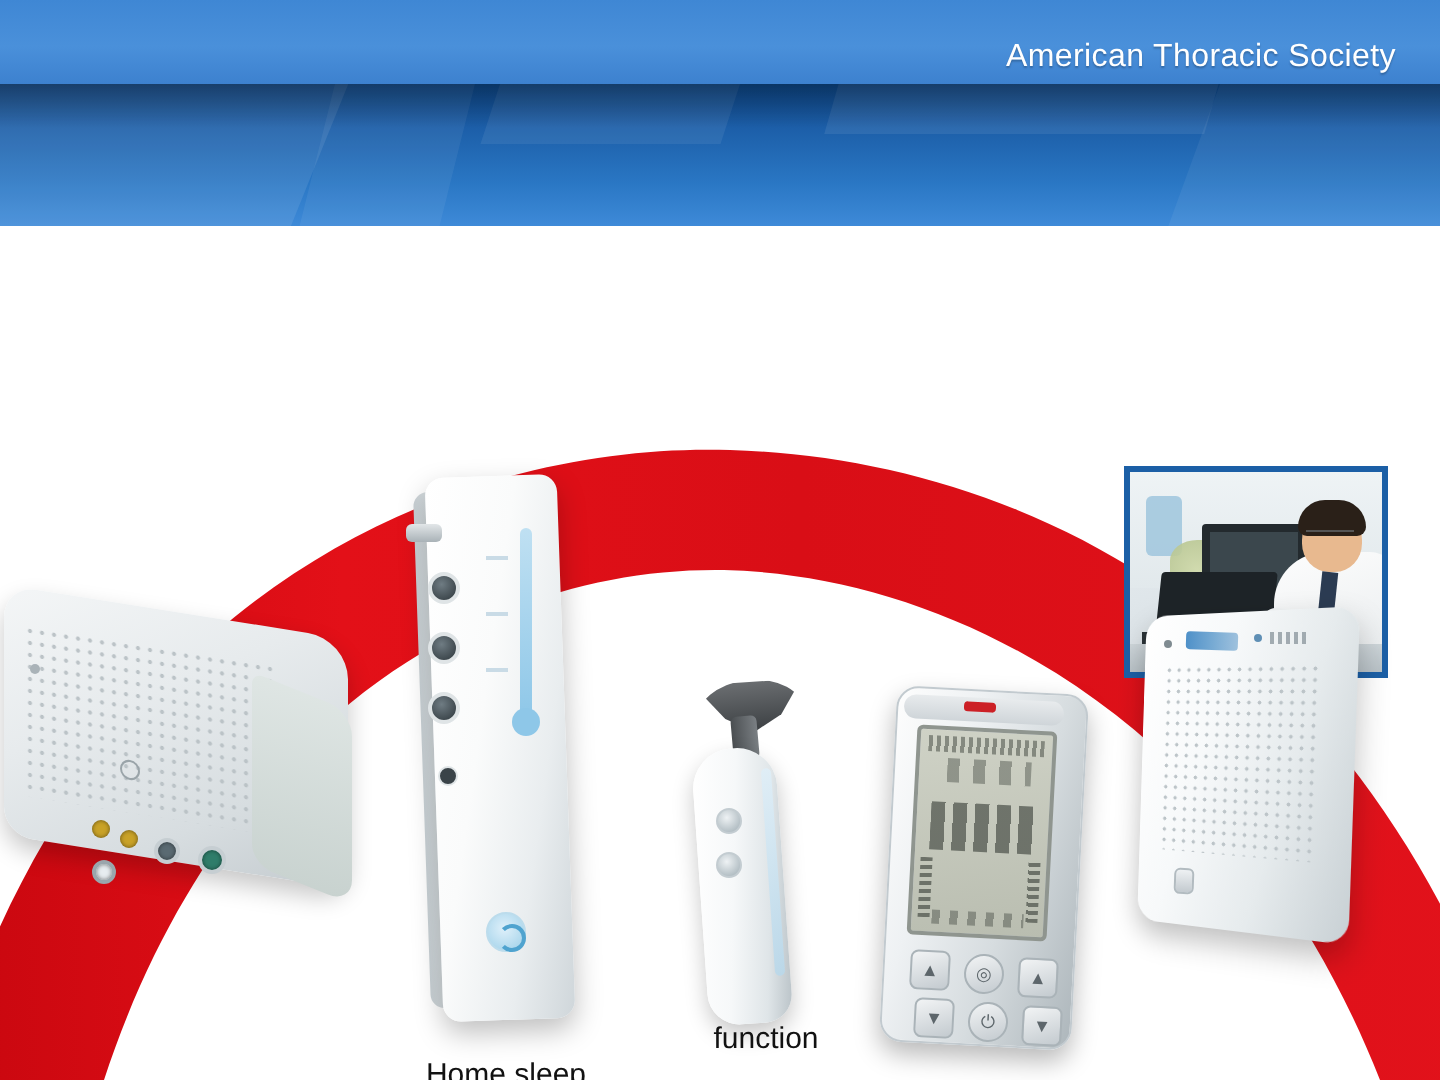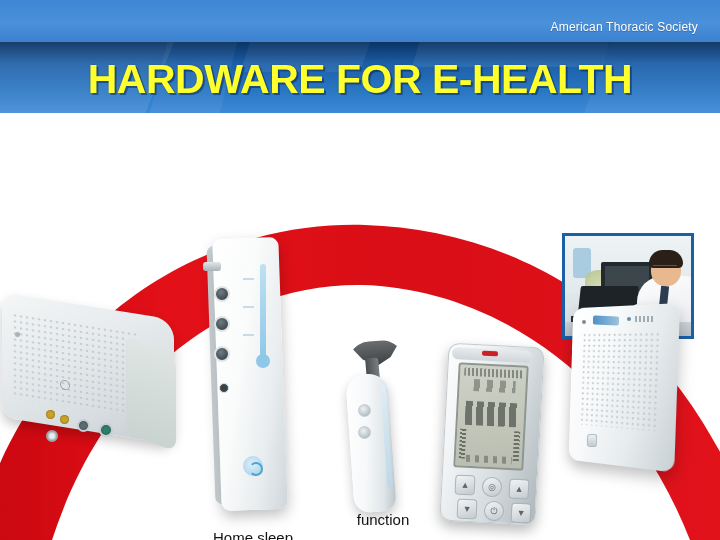--- a/index.html
+++ b/index.html
@@ -26,21 +26,21 @@
   .s3 { left:250px; top:-30px; width:120px; height:60px; transform:skewX(-18deg); background:rgba(255,255,255,0.07); }
   .s4 { left:420px; top:-30px; width:190px; height:55px; transform:skewX(-16deg); background:rgba(255,255,255,0.08); }
   .s5 { left:600px; top:-20px; width:150px; height:95px; transform:skewX(-20deg); background:rgba(255,255,255,0.06); }
   .hdr-shade {
     position:absolute; left:0; top:42px; width:720px; height:22px;
     background:linear-gradient(180deg,rgba(0,0,0,0.33),rgba(0,0,0,0));
   }
 
   .ats-name {
     position:absolute; right:22px; top:20px;
-    color:#ffffff; font-size:12px; letter-spacing:0.2px;
+    color:#ffffff; font-size:16px; letter-spacing:0.2px;
     font-family:"Liberation Sans", sans-serif; font-weight:400;
     text-shadow:0 1px 1px rgba(0,0,0,0.25);
     white-space:nowrap;
   }
 
   .slide-title {
     position:absolute; left:0; top:57px; width:720px; text-align:center;
     color:#ffff2e; font-size:41px; font-weight:bold;
     font-family:"Liberation Sans", sans-serif;
     letter-spacing:-0.5px; line-height:44px;
@@ -226,21 +226,20 @@
     <div class="hdr-top"></div>
     <div class="hdr-band">
       <span class="streak s1"></span>
       <span class="streak s2"></span>
       <span class="streak s3"></span>
       <span class="streak s4"></span>
       <span class="streak s5"></span>
     </div>
     <div class="hdr-shade"></div>
     <div class="ats-name">American Thoracic Society</div>
-    <div class="slide-title">HARDWARE FOR E-HEALTH</div>
   </div>
 
   <div class="stage">
 
     <div class="arc-wrap">
       <svg width="720" height="427" viewBox="0 0 720 427">
         <defs>
           <linearGradient id="redg" x1="0" y1="0" x2="1" y2="0">
             <stop offset="0%" stop-color="#C9070F"></stop>
             <stop offset="25%" stop-color="#E31018"></stop>

